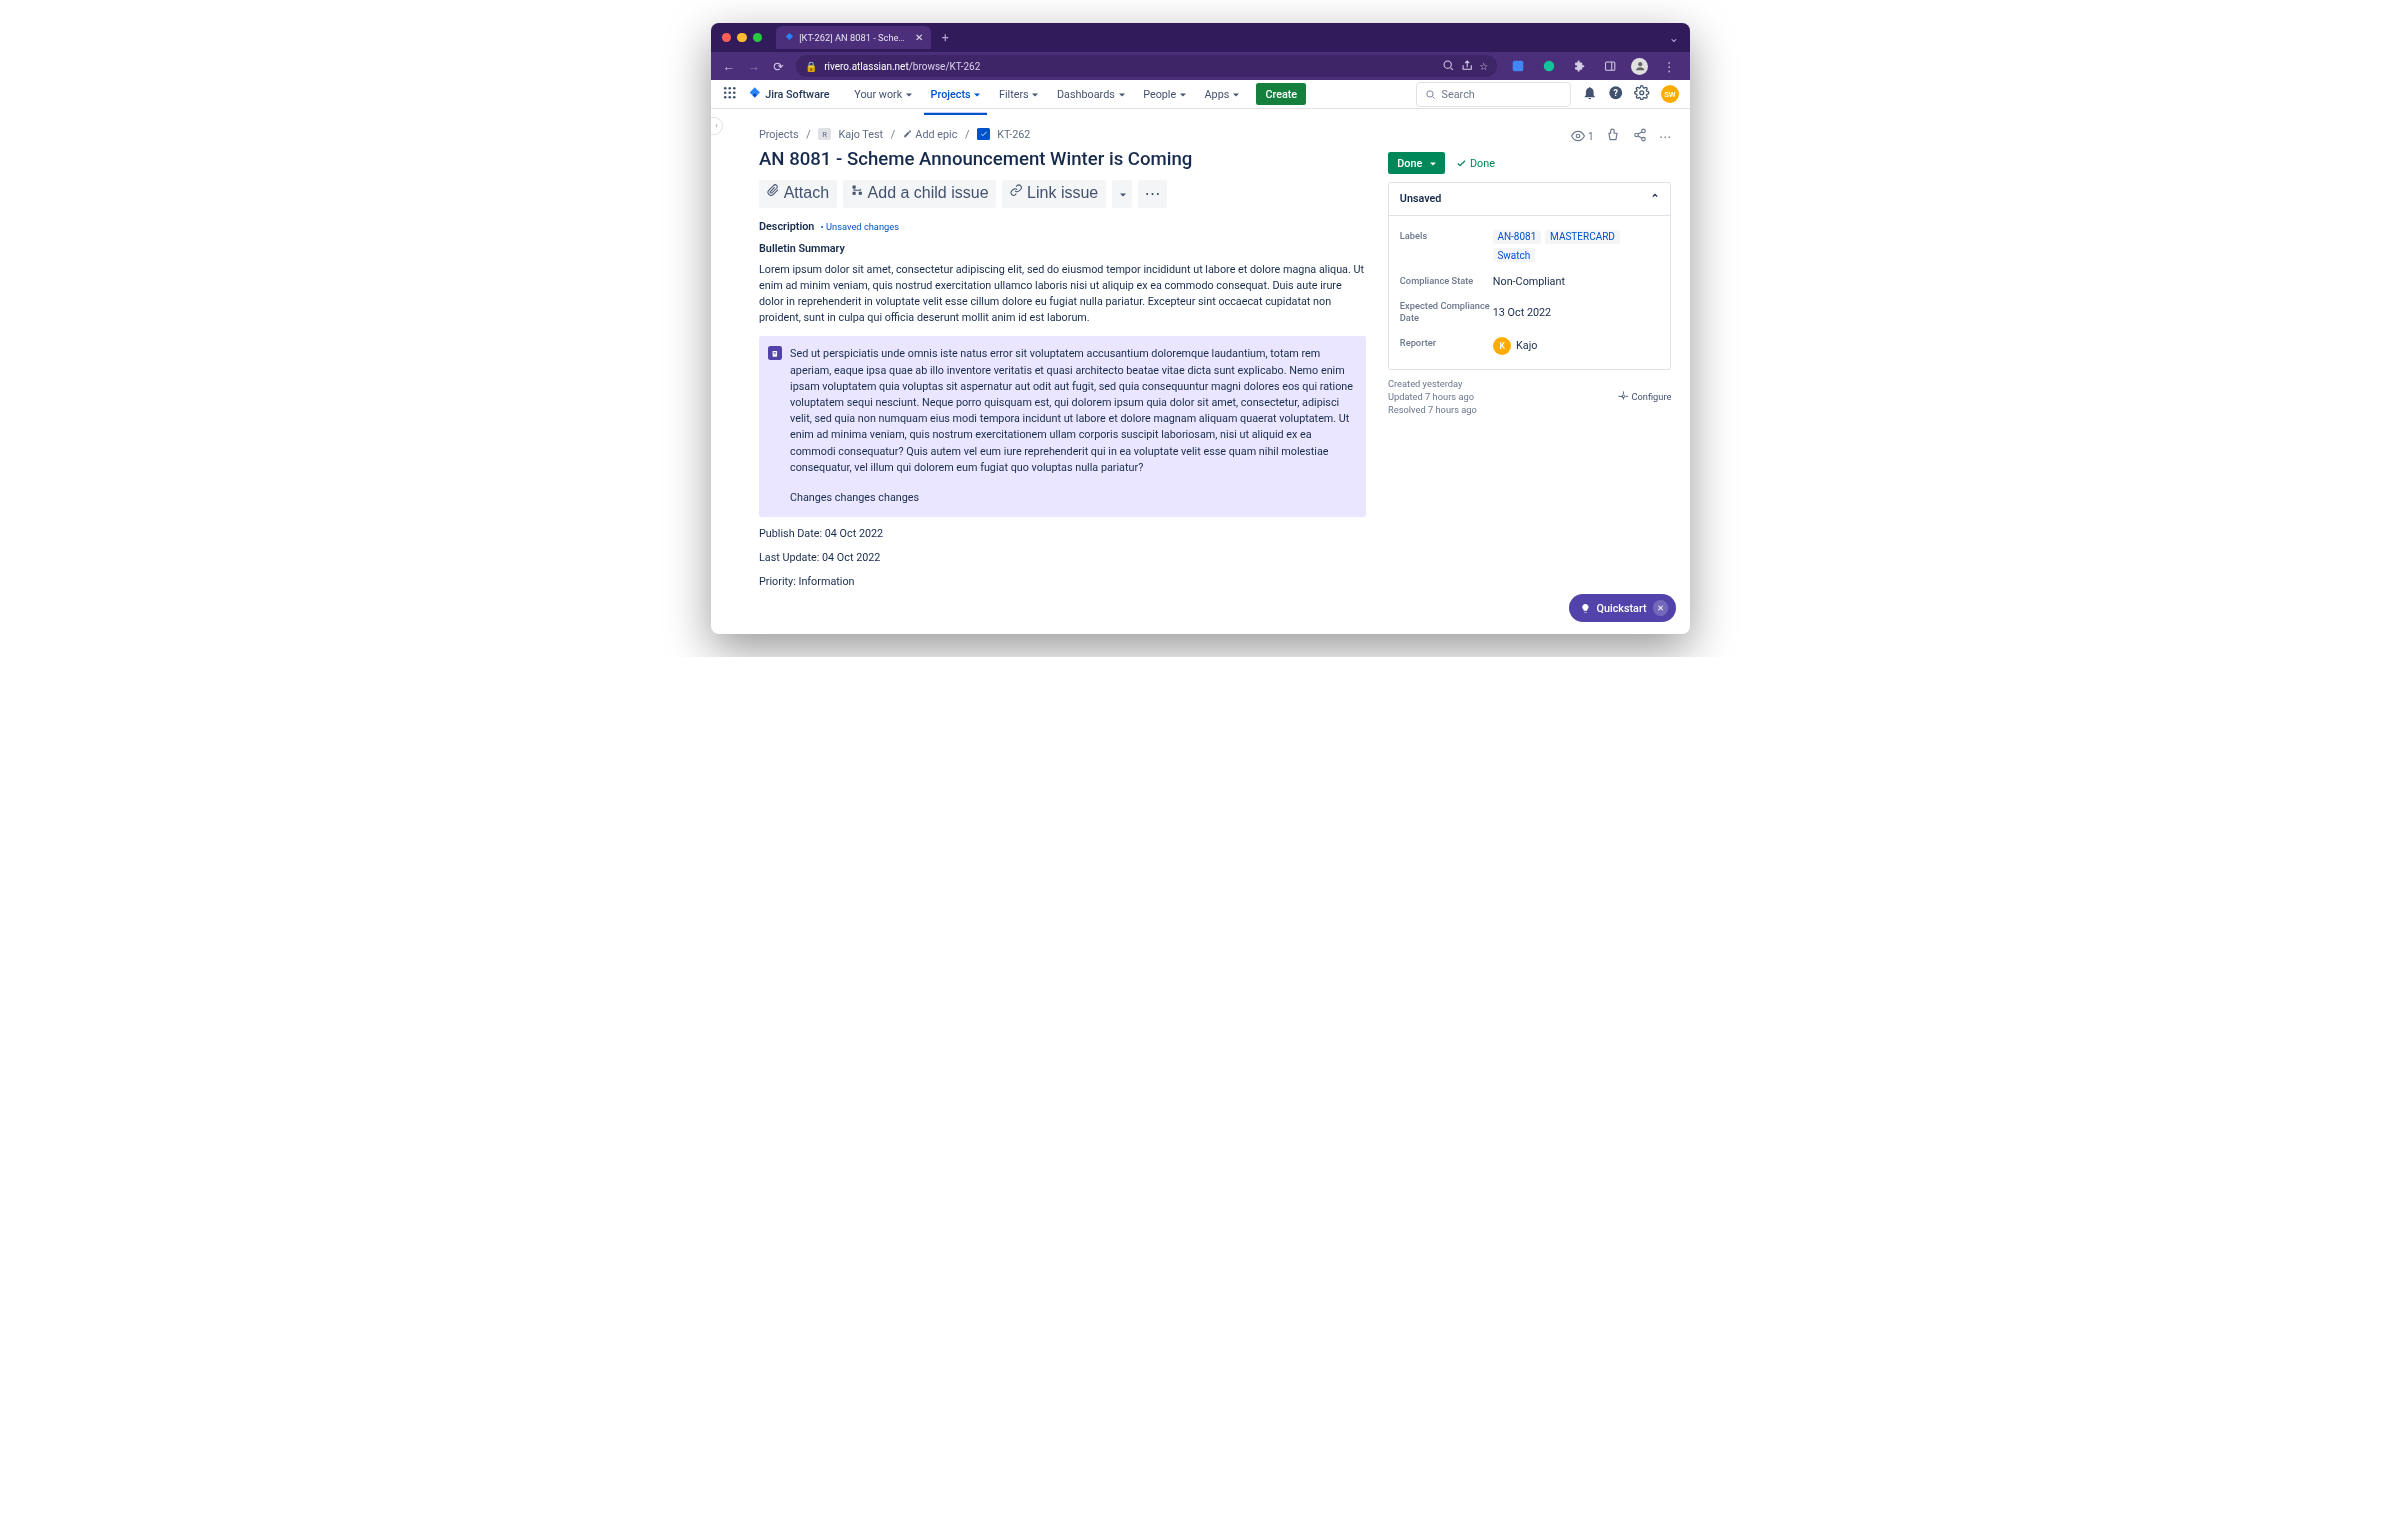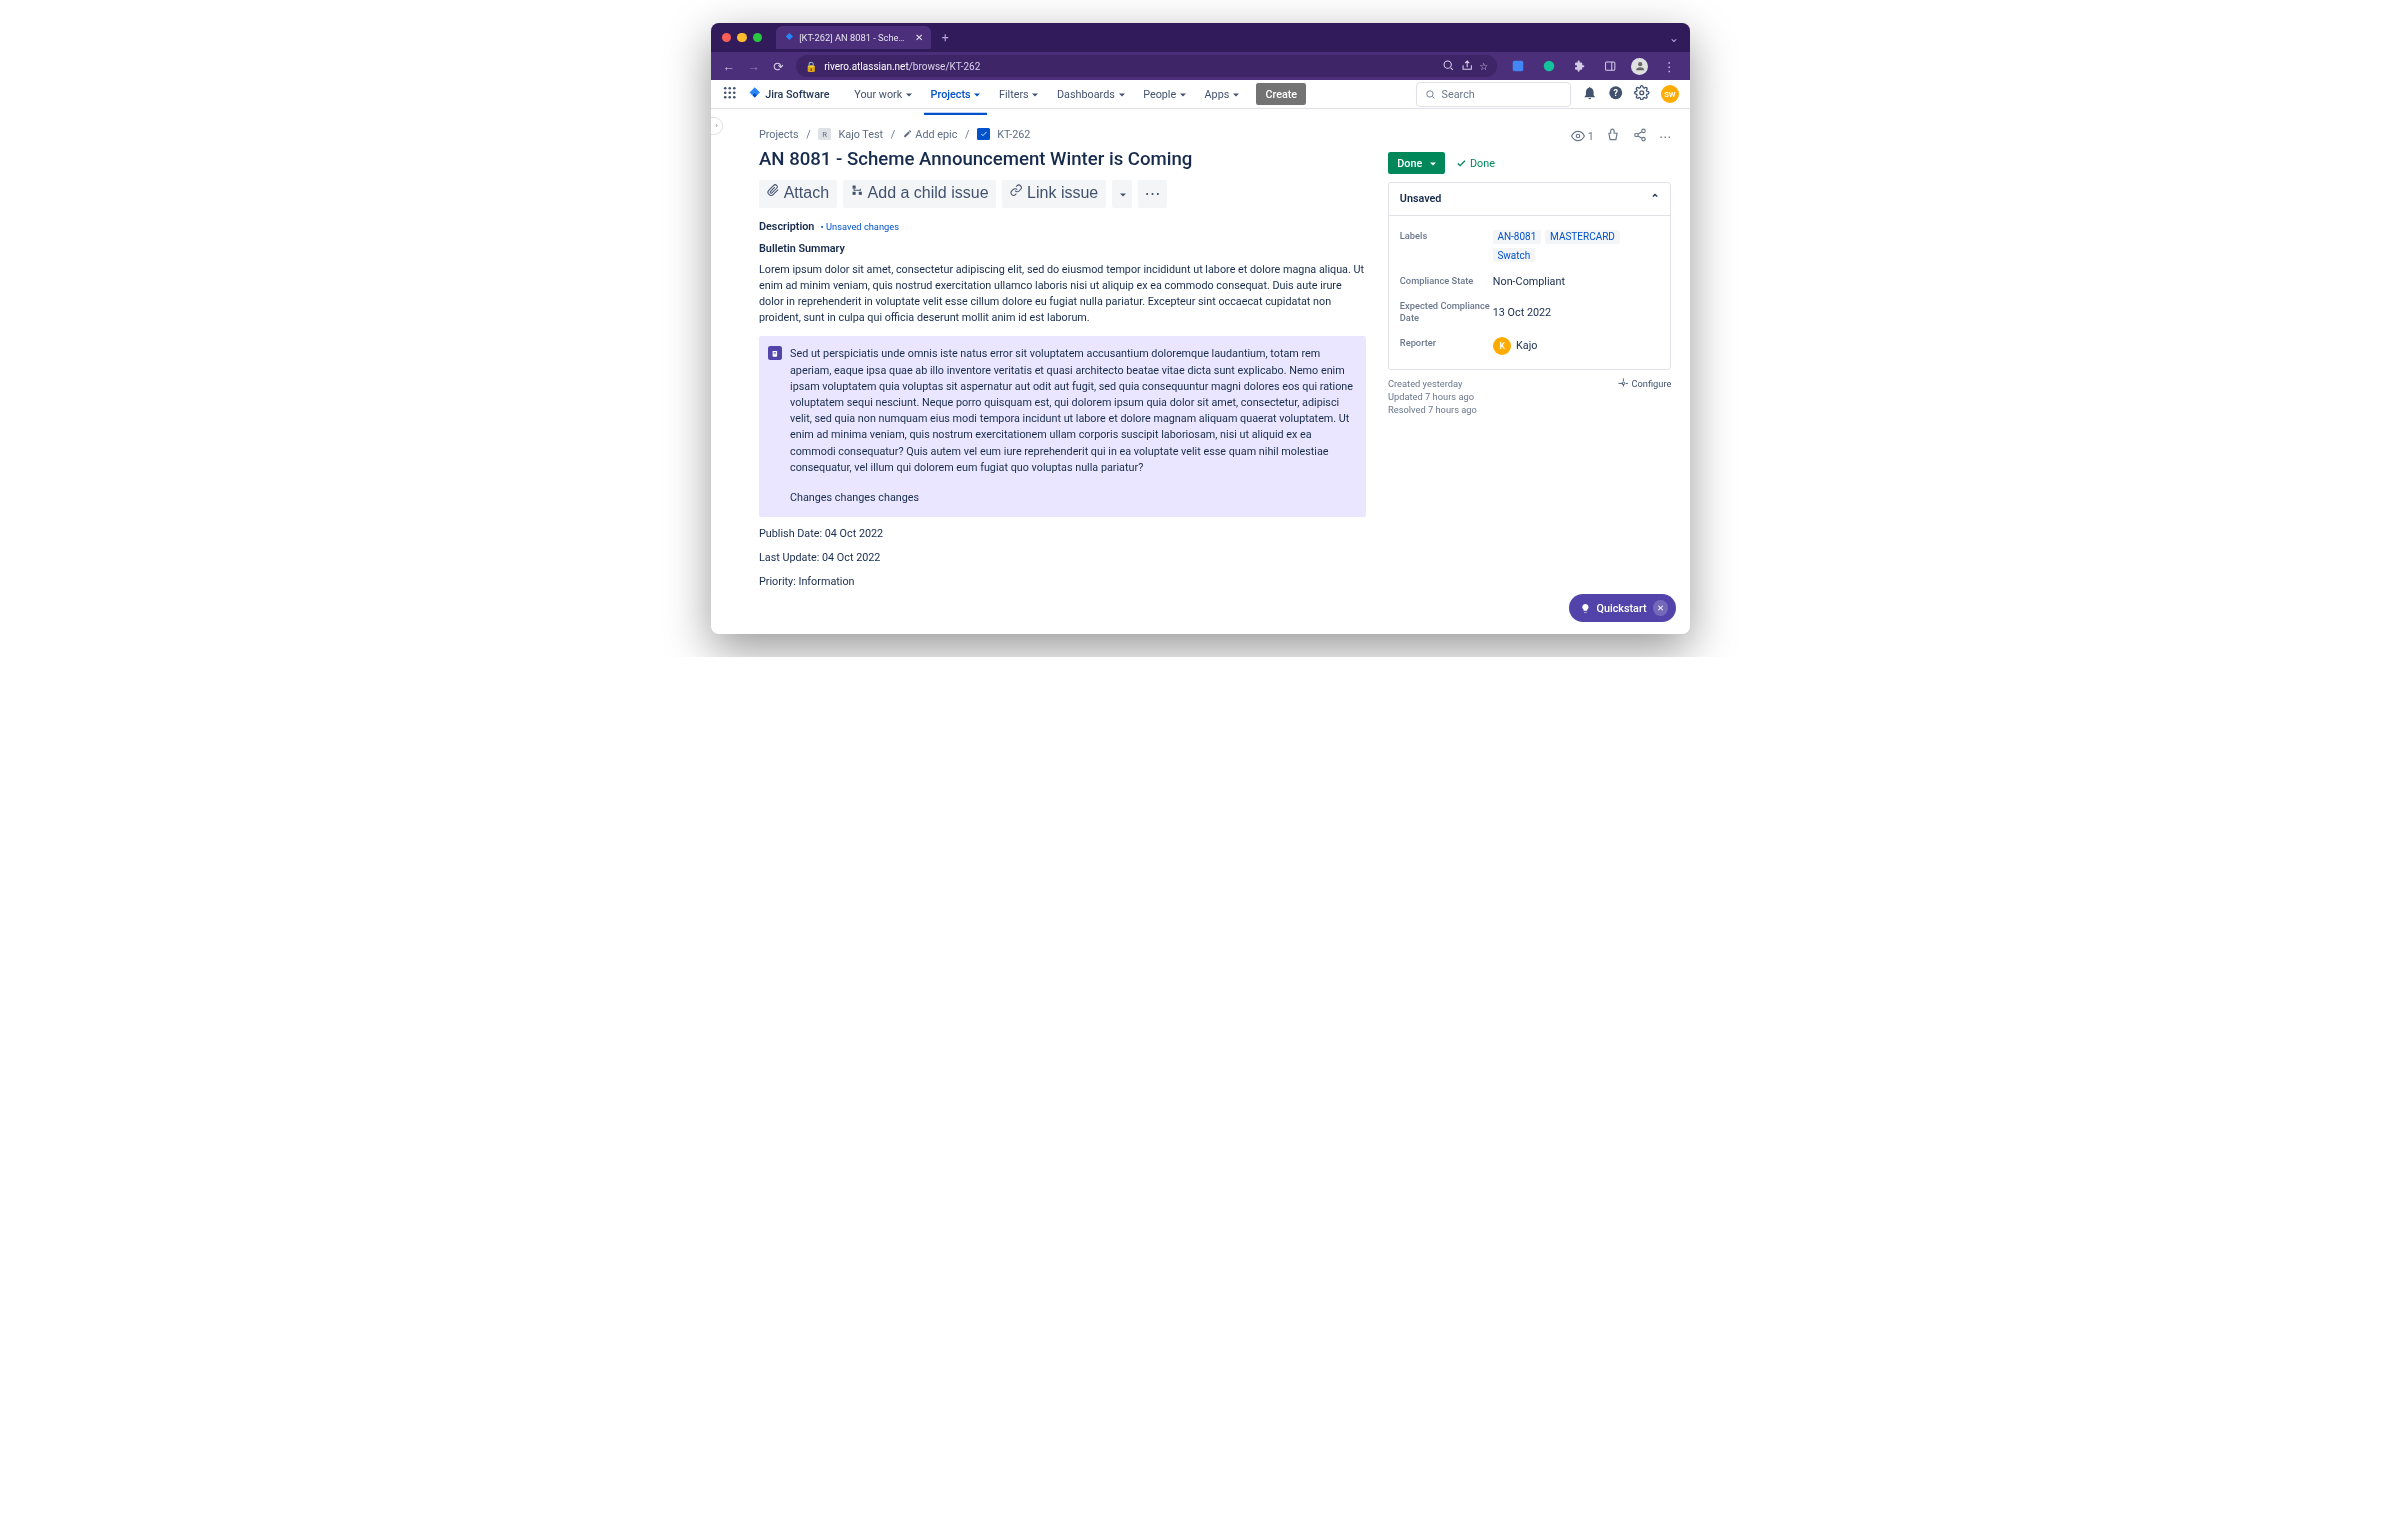--- a/index.html
+++ b/index.html
@@ -24,21 +24,21 @@
 .ext-ico { width:20px; display:flex; justify-content:center; color:#d4cbe7; }
 .avatar-browser { width:17px; height:17px; border-radius:50%; background:#e0e0e0; display:flex; align-items:center; justify-content:center; }
 
 
 .jira-nav { height:29px; border-bottom:0.8px solid #dfe1e6; display:flex; align-items:center; padding:0 10.8px; gap:6.2px; font-size:10.8px; color:#42526e; }
 .apps9 { color:#42526e; margin-right:3.1px; }
 .jlogo { display:flex; align-items:center; gap:3.1px; color:#253858; font-weight:500; margin-right:12.4px; }
 .jlogo svg { color:#2684ff; }
 .navitem { padding:4.6px 6.2px; display:flex; align-items:center; gap:2.3px; cursor:pointer; }
 .navitem.active { color:#0052cc; box-shadow:inset 0 -2.3px 0 #0052cc; font-weight:500; padding-bottom:14px; padding-top:14px; }
-.create-btn { background:#737373; color:#fff; border-radius:2.3px; padding:4.6px 9.3px; font-weight:500; margin-left:4.6px; }
+.create-btn { background:#15803d; color:#fff; border-radius:2.3px; padding:4.6px 9.3px; font-weight:500; margin-left:4.6px; }
 .nav-right { margin-left:auto; display:flex; align-items:center; gap:10.8px; }
 .search-box { width:155px; height:25px; border:0.8px solid #dfe1e6; border-radius:3.9px; display:flex; align-items:center; padding:0 7.7px; color:#6b778c; gap:6.2px; font-size:10.8px; }
 .nav-icon { color:#42526e; cursor:pointer; }
 .user-dot { width:18.6px; height:18.6px; border-radius:50%; background:#ffab00; color:#fff; font-size:7.7px; display:flex; align-items:center; justify-content:center; font-weight:600; }
 
 
 .content { flex:1; display:flex; overflow:hidden; position:relative; }
 .side-expand { position:absolute; left:0; top:7.7px; width:12.4px; height:18.6px; border:0.8px solid #dfe1e6; border-left:none; border-radius:0 9.3px 9.3px 0; background:#fff; display:flex; align-items:center; justify-content:center; font-size:7.7px; color:#6b778c; }
 .main { flex:1; padding:18.6px 21.7px 0 48px; overflow-y:auto; }
 .crumbs { display:flex; align-items:center; gap:7.7px; font-size:10.8px; color:#5e6c84; }
@@ -71,21 +71,21 @@
 .done-flag { color:#00875a; font-size:10.8px; display:flex; align-items:center; gap:3.1px; }
 .details-box { border:0.8px solid #dfe1e6; border-radius:3.1px; }
 .details-head { padding:9.3px 10.8px; font-weight:600; font-size:10.8px; color:#172b4d; display:flex; justify-content:space-between; border-bottom:0.8px solid #dfe1e6; }
 .details-body { padding:7.7px 10.8px; }
 .drow { display:flex; padding:6.2px 0; font-size:10.8px; }
 .drow .dl { width:93px; color:#6b778c; font-size:9.3px; font-weight:500; line-height:1.3; }
 .drow .dv { flex:1; color:#172b4d; display:flex; align-items:center; gap:4.6px; flex-wrap:wrap; }
 .label-tag { background:#f4f5f7; color:#0052cc; padding:1.5px 4.6px; border-radius:2.3px; font-size:10px; }
 .repavatar { width:18.6px; height:18.6px; border-radius:50%; background:#ffab00; color:#fff; display:flex; align-items:center; justify-content:center; font-size:8.5px; font-weight:600; }
 .meta-row { display:flex; justify-content:space-between; margin-top:7.7px; font-size:9.3px; color:#6b778c; }
-.configure { display:flex; gap:3.1px; color:#42526e; cursor:pointer; }
+.configure { display:flex; align-items:center; gap:3.1px; color:#42526e; cursor:pointer; }
 
 
 .quickstart { position:absolute; right:14px; bottom:12px; background:#5243aa; color:#fff; border-radius:15.5px; padding:6.2px 7.7px 6.2px 10.8px; display:flex; align-items:center; gap:6.2px; font-size:10.8px; font-weight:500; }
 .qs-close { width:15.5px; height:15.5px; border-radius:50%; background:rgba(255,255,255,.2); display:flex; align-items:center; justify-content:center; font-size:8.5px; }
 
 .chev::after { content:""; display:inline-block; border:3.1px solid transparent; border-top-color:currentColor; margin-left:1.5px; transform:translateY(1.5px); }
 </style>
 </head>
 <body>
 

